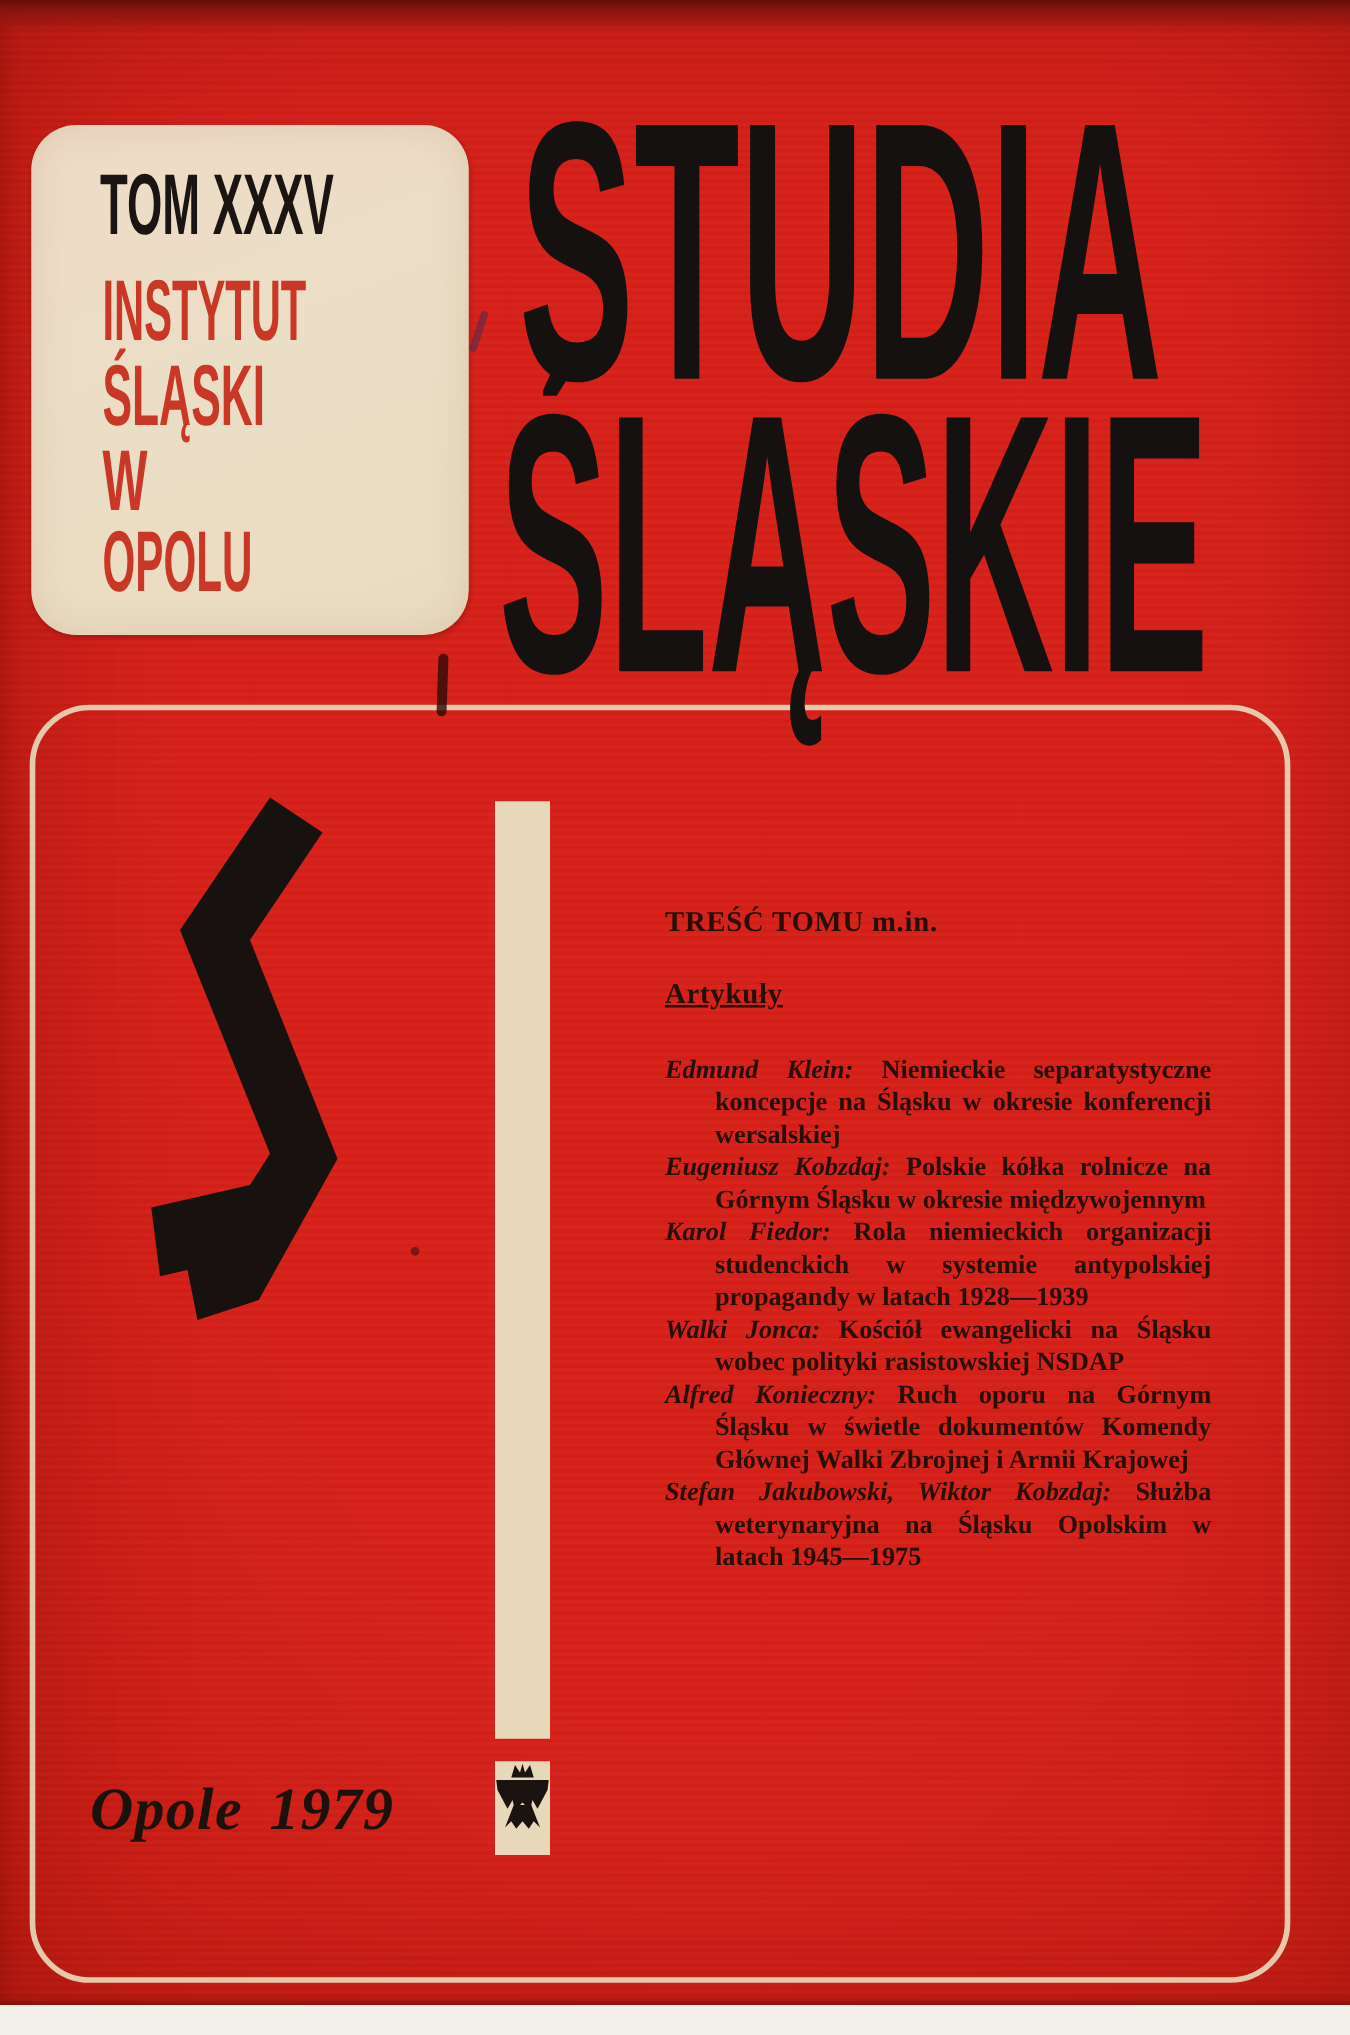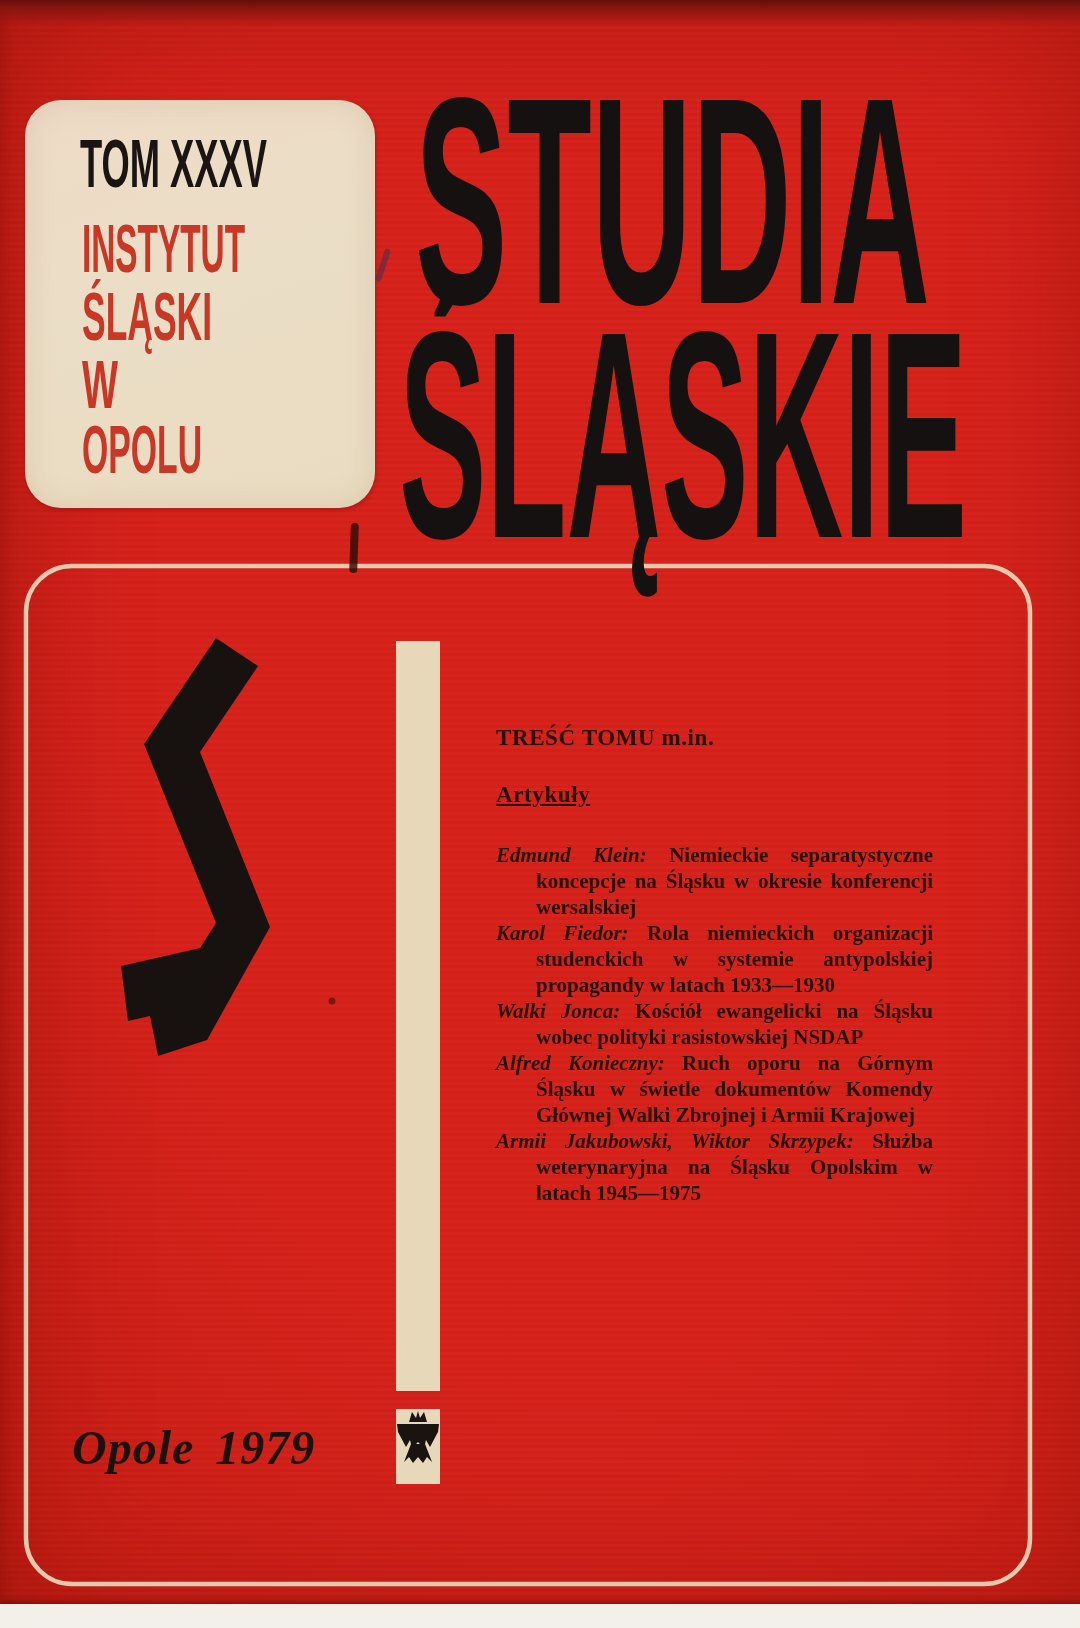--- a/index.html
+++ b/index.html
@@ -18,21 +18,21 @@
     background:var(--paper_edge,#f3f0e9);
     box-shadow:0 -3px 6px rgba(80,8,4,.45);}
   .vol-box{
     position:absolute; left:25px; top:100px; width:350px; height:408px;
     background:linear-gradient(160deg,#eedbc7 0%, #ebdec6 45%, var(--cream,#e9dcc2) 100%);
     border-radius:36px;
     box-shadow: inset 0 0 30px rgba(160,110,70,.18), 1px 2px 4px rgba(90,8,4,.3);
   }
   .vol-box svg{display:block;width:100%;height:100%;}
   .deco,.title-svg{position:absolute;left:0;top:0;width:1080px;height:1628px;}
-  .toc{position:absolute; left:496px; top:724px; width:437px; color:var(--ink,#260f07);}
+  .toc{position:absolute; left:532px; top:724px; width:437px; color:var(--ink,#260f07);}
   .toc-heading{font-size:23px; line-height:27px; font-weight:bold; letter-spacing:.6px; margin:0;}
   .toc-section{font-size:23px; line-height:27px; font-weight:bold; letter-spacing:.6px; margin:30px 0 0 0;text-decoration:underline;}
   .toc-entries{margin-top:34px;}
   .entry{
     margin:0; padding-left:40px; text-indent:-40px;
     font-size:21px; line-height:26px; font-weight:bold;
     text-align:justify; color:var(--ink,#260f07);
   }
   .entry .au{font-style:italic;margin-top:40px;}
   .imprint{
@@ -78,23 +78,24 @@
     <text x="415" y="303" font-size="295" font-weight="bold" fill="#141110" textLength="515" lengthAdjust="spacingAndGlyphs">STUDIA</text>
     <text x="399" y="537" font-size="295" font-weight="bold" fill="#141110" textLength="568" lengthAdjust="spacingAndGlyphs">ŚLĄSKIE</text>
   </svg>
 
   <div class="toc">
     <div class="toc-heading">TREŚĆ TOMU m.in.</div>
     <div class="toc-section">Artykuły</div>
     <div class="toc-entries">
 
     <p class="entry"><i class="au">Edmund Klein:</i> <span>Niemieckie separatystyczne koncepcje na Śląsku w okresie konferencji wersalskiej</span></p>
-        <p class="entry"><i class="au">Karol Fiedor:</i> <span>Rola niemieckich organizacji studenckich w systemie antypolskiej propagandy w latach 1933—1930</span></p>
+        <p class="entry"><i class="au">Eugeniusz Kobzdaj:</i> <span>Polskie kółka rolnicze na Górnym Śląsku w okresie międzywojennym</span></p>
+        <p class="entry"><i class="au">Karol Fiedor:</i> <span>Rola niemieckich organizacji studenckich w systemie antypolskiej propagandy w latach 1928—1939</span></p>
         <p class="entry"><i class="au">Walki Jonca:</i> <span>Kościół ewangelicki na Śląsku wobec polityki rasistowskiej NSDAP</span></p>
         <p class="entry"><i class="au">Alfred Konieczny:</i> <span>Ruch oporu na Górnym Śląsku w świetle dokumentów Komendy Głównej Walki Zbrojnej i Armii Krajowej</span></p>
-        <p class="entry"><i class="au">Armii Jakubowski, Wiktor Skrzypek:</i> <span>Służba weterynaryjna na Śląsku Opolskim w latach 1945—1975</span></p>
+        <p class="entry"><i class="au">Stefan Jakubowski, Wiktor Kobzdaj:</i> <span>Służba weterynaryjna na Śląsku Opolskim w latach 1945—1975</span></p>
       </div>
   </div>
 
   <div class="imprint">Opole 1979</div>
 
   <div class="strip-bottom"></div>
 </div>
 
 </body></html>

